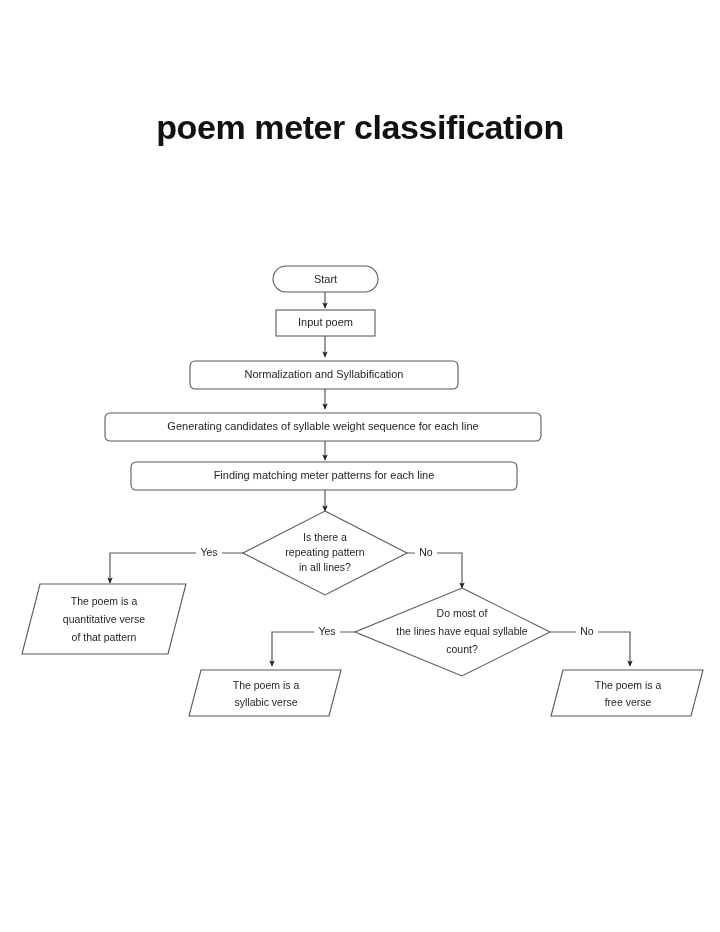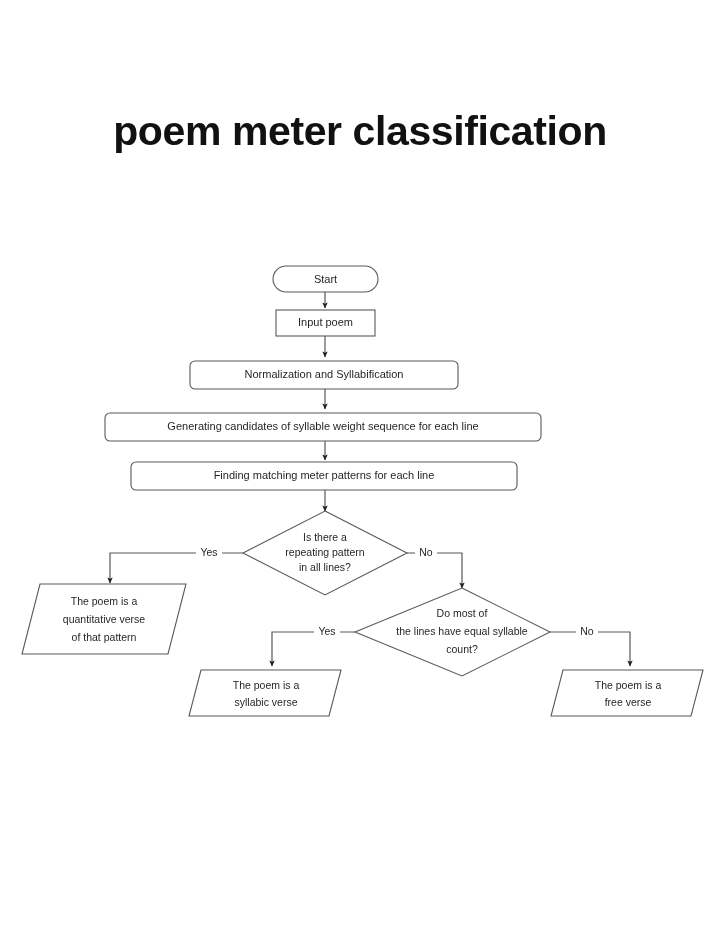--- a/index.html
+++ b/index.html
@@ -14,21 +14,21 @@
     overflow: hidden;
     font-family: "Liberation Sans", sans-serif;
     color: #231f20;
   }
   #page-title {
     position: absolute;
     left: 0;
     top: 108px;
     width: 720px;
     text-align: center;
-    font-size: 41px;
+    font-size: 34px;
     font-weight: bold;
     letter-spacing: -0.4px;
     color: #111111;
     font-family: "Liberation Sans", sans-serif;
   }
   #flowchart {
     position: absolute;
     left: 0;
     top: 0;
     width: 720px;

